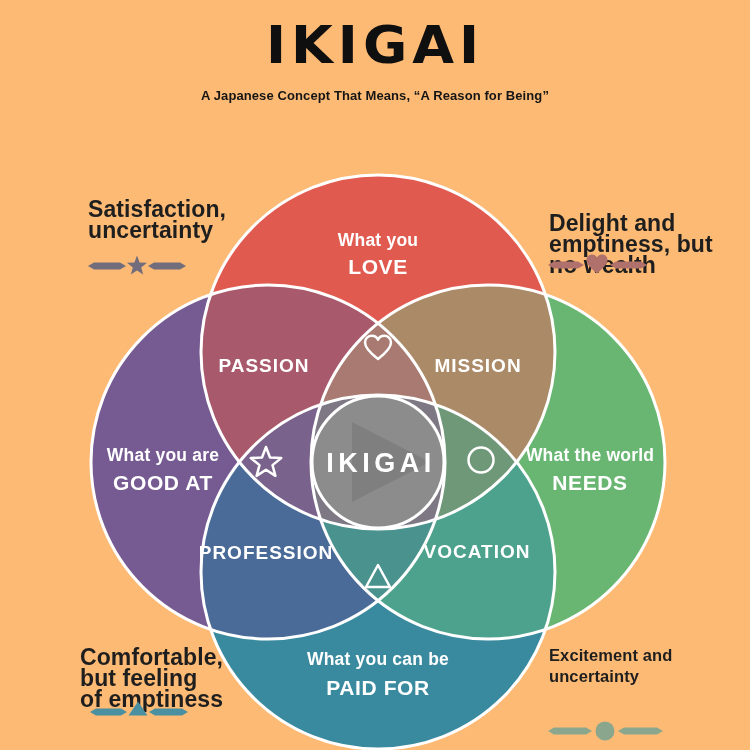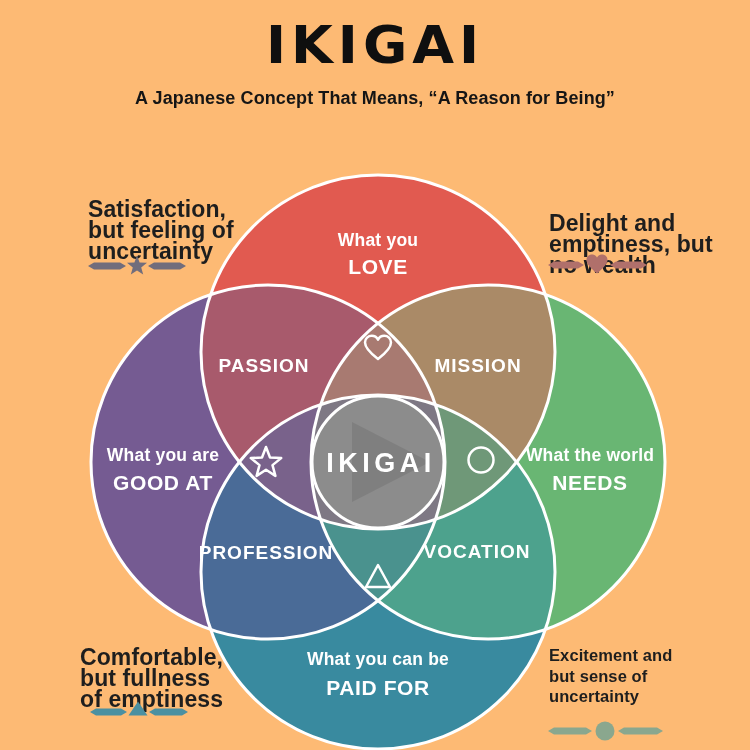--- a/index.html
+++ b/index.html
@@ -6,21 +6,21 @@
   body{width:750px;height:750px;font-family:"Liberation Sans",sans-serif;}
   .stage{position:relative;width:750px;height:750px;background:#fdba74;overflow:hidden;}
 
   .title{
     position:absolute;left:0;top:14px;width:750px;text-align:center;
     font-family:"DejaVu Sans",sans-serif;font-weight:800;font-size:54px;
     letter-spacing:5px;color:#0f0f0f;transform:scaleY(0.96);
   }
   .subtitle{
     position:absolute;left:0;top:88px;width:750px;text-align:center;
-    font-weight:700;font-size:18px;color:#151515;letter-spacing:0.1px;
+    font-weight:700;font-size:13px;color:#151515;letter-spacing:0.1px;
   }
 
   .note{
     position:absolute;font-size:23px;line-height:21px;font-weight:700;
     color:#1e1e1e;letter-spacing:0.1px;
   }
   .note span{display:block;}
   .note.tl{left:88px;top:199px;width:185px;}
   .note.tr{left:549px;top:213px;width:185px;}
   .note.bl{left:80px;top:647px;width:185px;}
@@ -36,36 +36,34 @@
 </head>
 <body>
 
 <div class="stage">
 
   <div class="title">IKIGAI</div>
   <div class="subtitle">A Japanese Concept That Means, “A Reason for Being”</div>
 
   <div class="note tl">
     <span>Satisfaction,</span>
-    <span>but feeling of</span>
     <span>uncertainty</span>
   </div>
   <div class="note tr">
     <span>Delight and</span>
     <span>emptiness, but</span>
     <span>no wealth</span>
   </div>
   <div class="note bl">
     <span>Comfortable,</span>
-    <span>but fullness</span>
+    <span>but feeling</span>
     <span>of emptiness</span>
   </div>
   <div class="note br">
     <span>Excitement and</span>
-    <span>but sense of</span>
     <span>uncertainty</span>
   </div>
 
   <svg width="750" height="750" viewBox="0 0 750 750">
     <defs>
       <clipPath id="cT">
           <circle cx="378" cy="352" r="177"></circle>
         </clipPath>
       <clipPath id="cB">
           <circle cx="378" cy="572" r="177"></circle>

